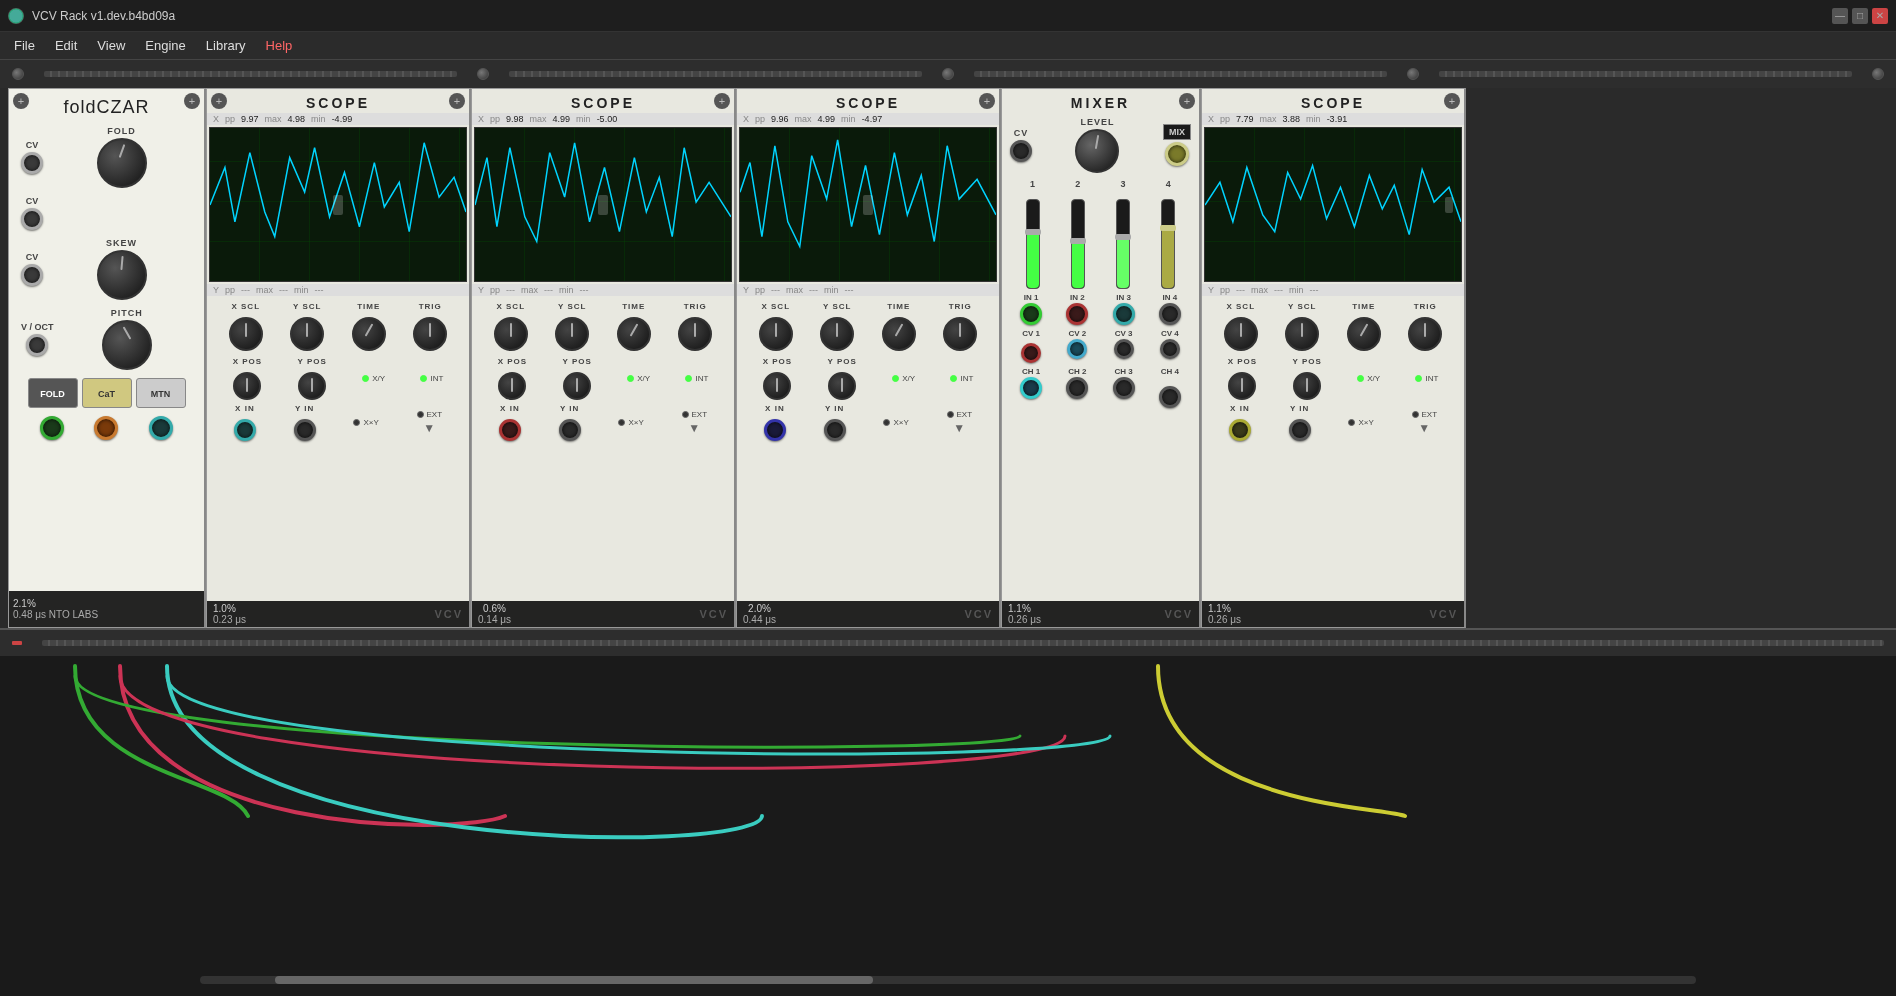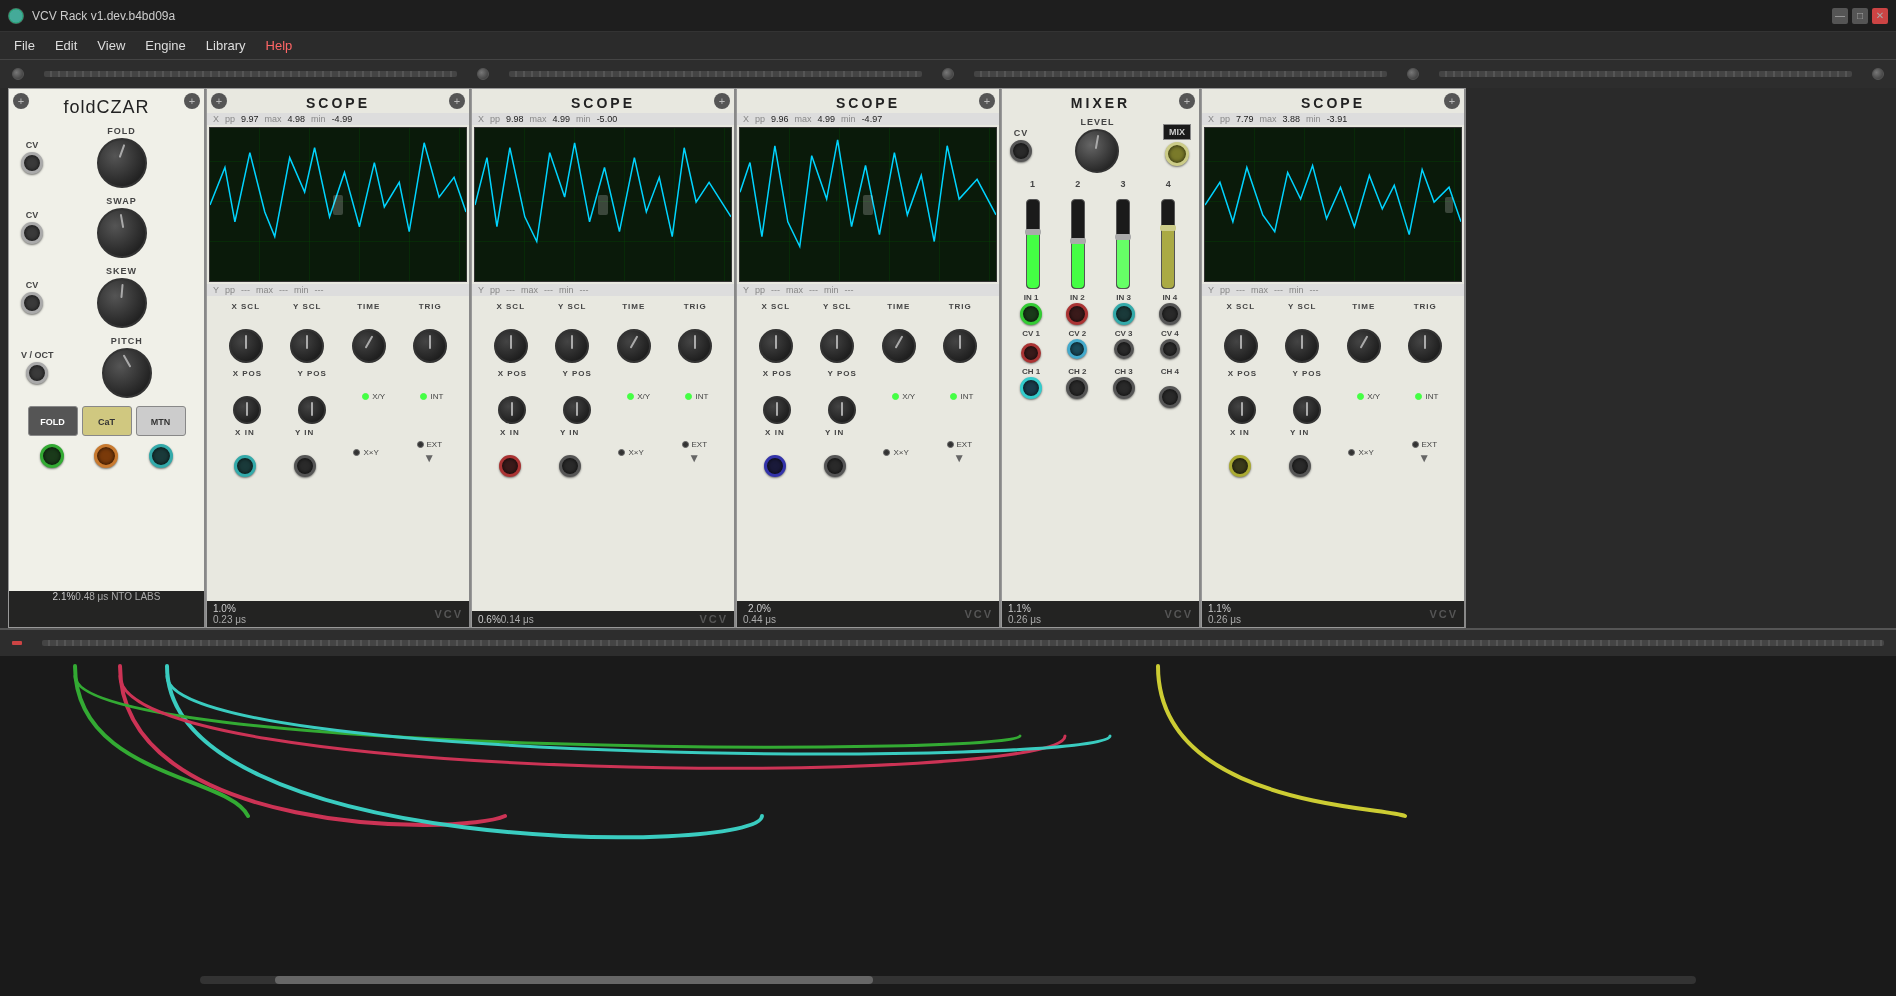--- a/index.html
+++ b/index.html
@@ -122,21 +122,21 @@
       position: absolute;
       top: 0; left: 0; right: 0; bottom: 0;
       background: 
         repeating-linear-gradient(0deg, transparent 0px, transparent 39px, rgba(0,80,0,0.3) 39px, rgba(0,80,0,0.3) 40px),
         repeating-linear-gradient(90deg, transparent 0px, transparent 49px, rgba(0,80,0,0.3) 49px, rgba(0,80,0,0.3) 50px);
     }
     .scope-ctrl-group {
       display: flex;
       flex-direction: column;
       align-items: center;
-      gap: 18px;
+      gap: 6px;
     }
     .ctrl-label {
       font-size: 8px;
       color: #444;
       font-weight: bold;
       letter-spacing: 1px;
     }
     .knob-scope {
       width: 34px; height: 34px; border-radius: 50%;
       background: radial-gradient(circle at 35% 35%, #444, #111);
@@ -401,26 +401,20 @@
               <div class="knob-indicator" style="transform:translateX(-50%) rotate(20deg);"></div>
             </div>
           </div>
         </div>
 
         <div style="display:flex; align-items:center; width:100%; padding:4px 12px; gap:8px;">
           <div style="display:flex; flex-direction:column; align-items:center; gap:2px;">
             <span class="cv-label">CV</span>
             <div class="port-jack port-jack-white"></div>
           </div>
-          <div style="display:flex; flex-direction:column; align-items:center; gap:2px; flex:1;">
-            <span class="knob-label">SWAP</span>
-            <div class="knob knob-large">
-              <div class="knob-indicator" style="transform:translateX(-50%) rotate(-10deg);"></div>
-            </div>
-          </div>
         </div>
 
         <div style="display:flex; align-items:center; width:100%; padding:4px 12px; gap:8px;">
           <div style="display:flex; flex-direction:column; align-items:center; gap:2px;">
             <span class="cv-label">CV</span>
             <div class="port-jack port-jack-white"></div>
           </div>
           <div style="display:flex; flex-direction:column; align-items:center; gap:2px; flex:1;">
             <span class="knob-label">SKEW</span>
             <div class="knob knob-large">
@@ -447,21 +441,21 @@
           <div class="fold-btn" style="background:#d0c880;">CaT</div>
           <div class="fold-btn">MTN</div>
         </div>
 
         <div style="display:flex; justify-content:space-around; width:100%; padding:4px 16px;">
           <div class="port-jack port-jack-green" style="width:24px;height:24px;"></div>
           <div class="port-jack" style="width:24px;height:24px; border-color:#c87a30; background:#7a3a0a;"></div>
           <div class="port-jack port-jack-cyan" style="width:24px;height:24px;"></div>
         </div>
 
-        <div class="perf-stats" style="position:absolute; bottom:0; left:0; right:0; height:36px; background:rgba(0,0,0,0.85); display:flex; flex-direction:row; align-items:flex-start; justify-content:center; padding: 0 4px;">
+        <div class="perf-stats" style="position:absolute; bottom:0; left:0; right:0; height:36px; background:rgba(0,0,0,0.85); display:flex; flex-direction:column; align-items:flex-start; justify-content:center; padding: 0 4px;">
           <span style="font-size:10px;color:#ccc;">2.1%</span>
           <span style="font-size:10px;color:#aaa;">0.48 μs NTO LABS</span>
         </div>
       </div>
 
       <div class="module scope-module" style="width:265px; flex-shrink:0; position:relative; overflow:hidden;">
         <div style="position:absolute; top:4px; left:4px; width:16px; height:16px; border-radius:50%; background:#555; display:flex; align-items:center; justify-content:center; color:#bbb; font-size:11px; cursor:pointer; z-index:5;">+</div>
         <div style="position:absolute; top:4px; right:4px; width:16px; height:16px; border-radius:50%; background:#555; display:flex; align-items:center; justify-content:center; color:#bbb; font-size:11px; cursor:pointer; z-index:5;">+</div>
 
         <div class="module-title">SCOPE</div>
@@ -687,21 +681,21 @@
           <div class="radio-group">
             <div class="radio-item">
                 <div class="radio-dot"></div>
                 <span style="font-size:8px;color:#444;">EXT</span>
               </div>
             <div style="font-size:12px; text-align:center; color:#666;">▼</div>
           </div>
         </div>
 
         <div style="display:flex; justify-content:space-between; align-items:center; width:100%; padding:2px 6px; position:absolute; bottom:0; background:rgba(0,0,0,0.85);">
-          <div style="display:flex; flex-direction:row;">
+          <div style="display:flex; flex-direction:column;text-align:center;">
             <span style="font-size:10px;color:#ccc;">0.6%</span>
             <span style="font-size:10px;color:#aaa;">0.14 μs</span>
           </div>
           <span style="font-size:11px;color:#555;font-weight:bold;letter-spacing:2px;">VCV</span>
         </div>
       </div>
 
       <div class="module scope-module" style="width:265px; flex-shrink:0; position:relative; overflow:hidden;">
         <div style="position:absolute; top:4px; right:4px; width:16px; height:16px; border-radius:50%; background:#555; display:flex; align-items:center; justify-content:center; color:#bbb; font-size:11px; cursor:pointer; z-index:5;">+</div>
 

